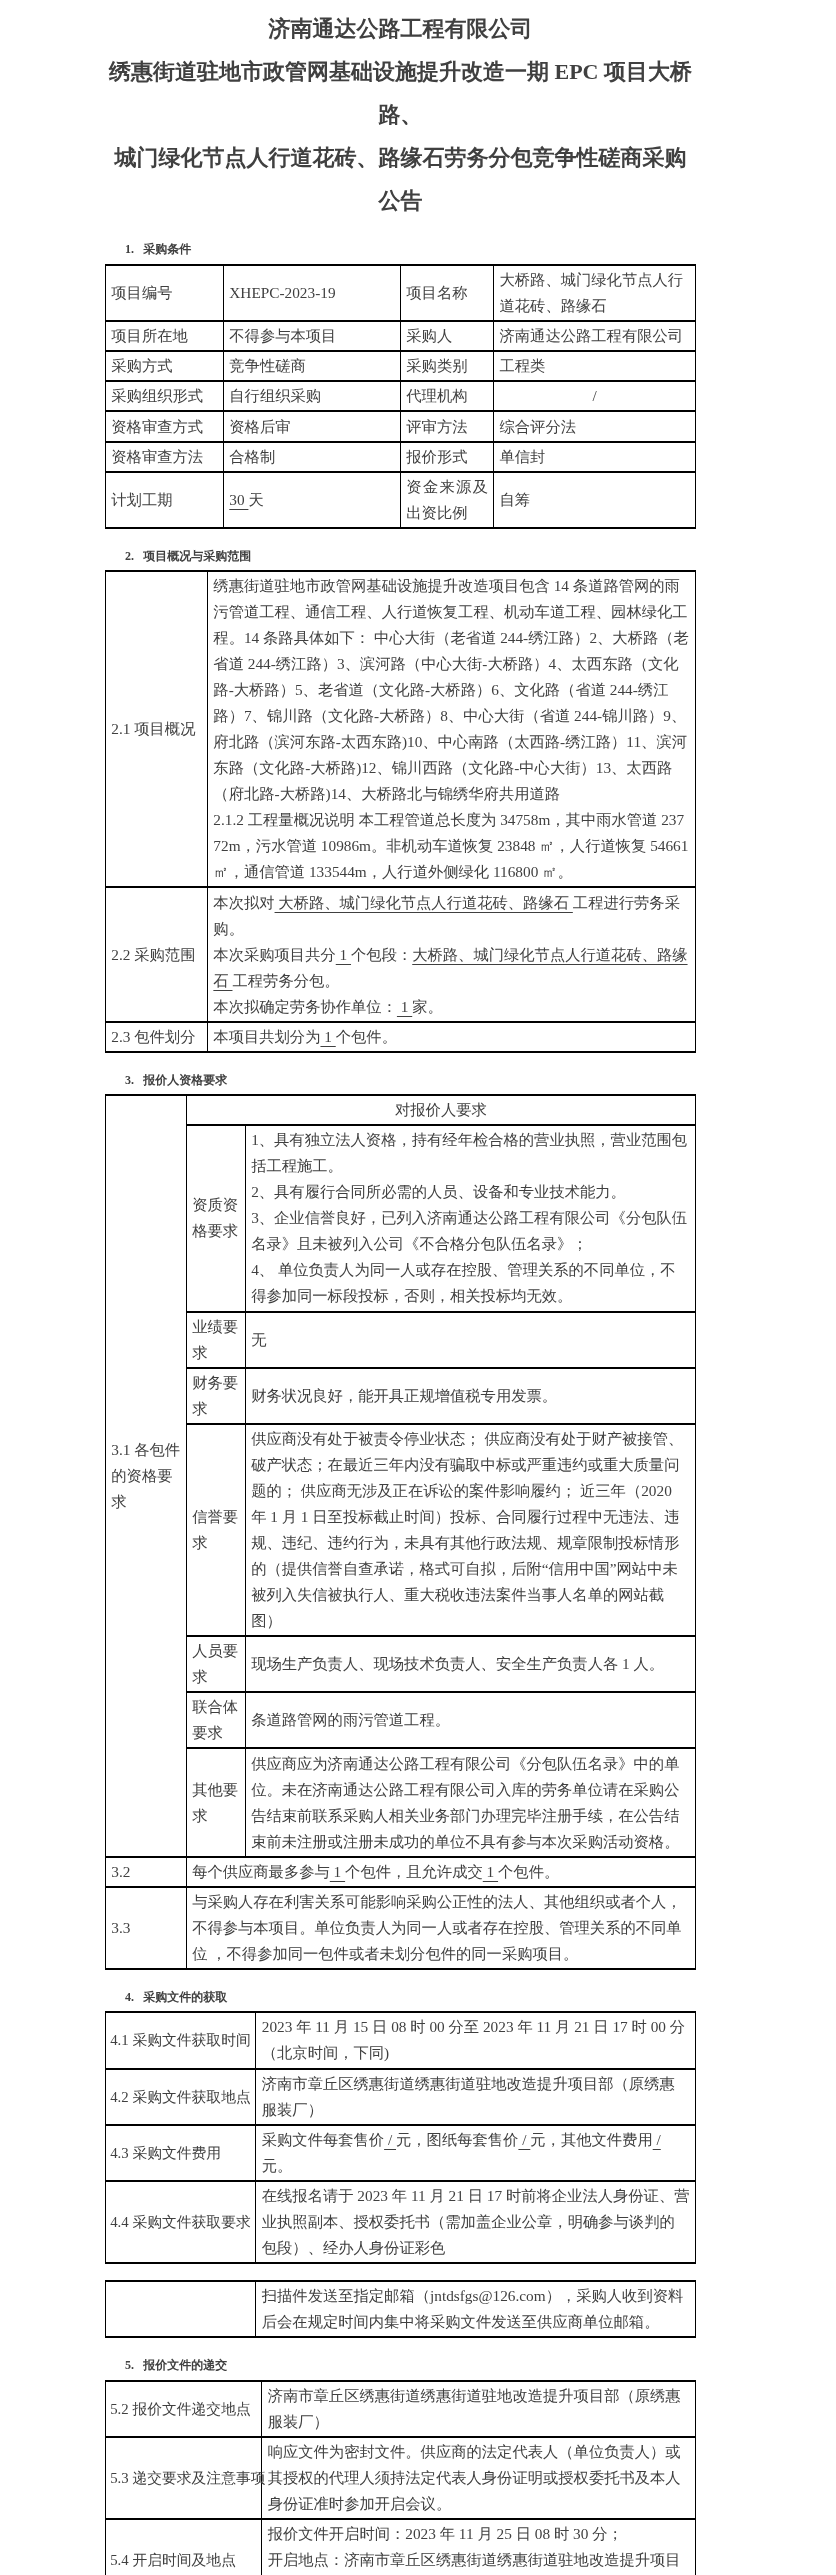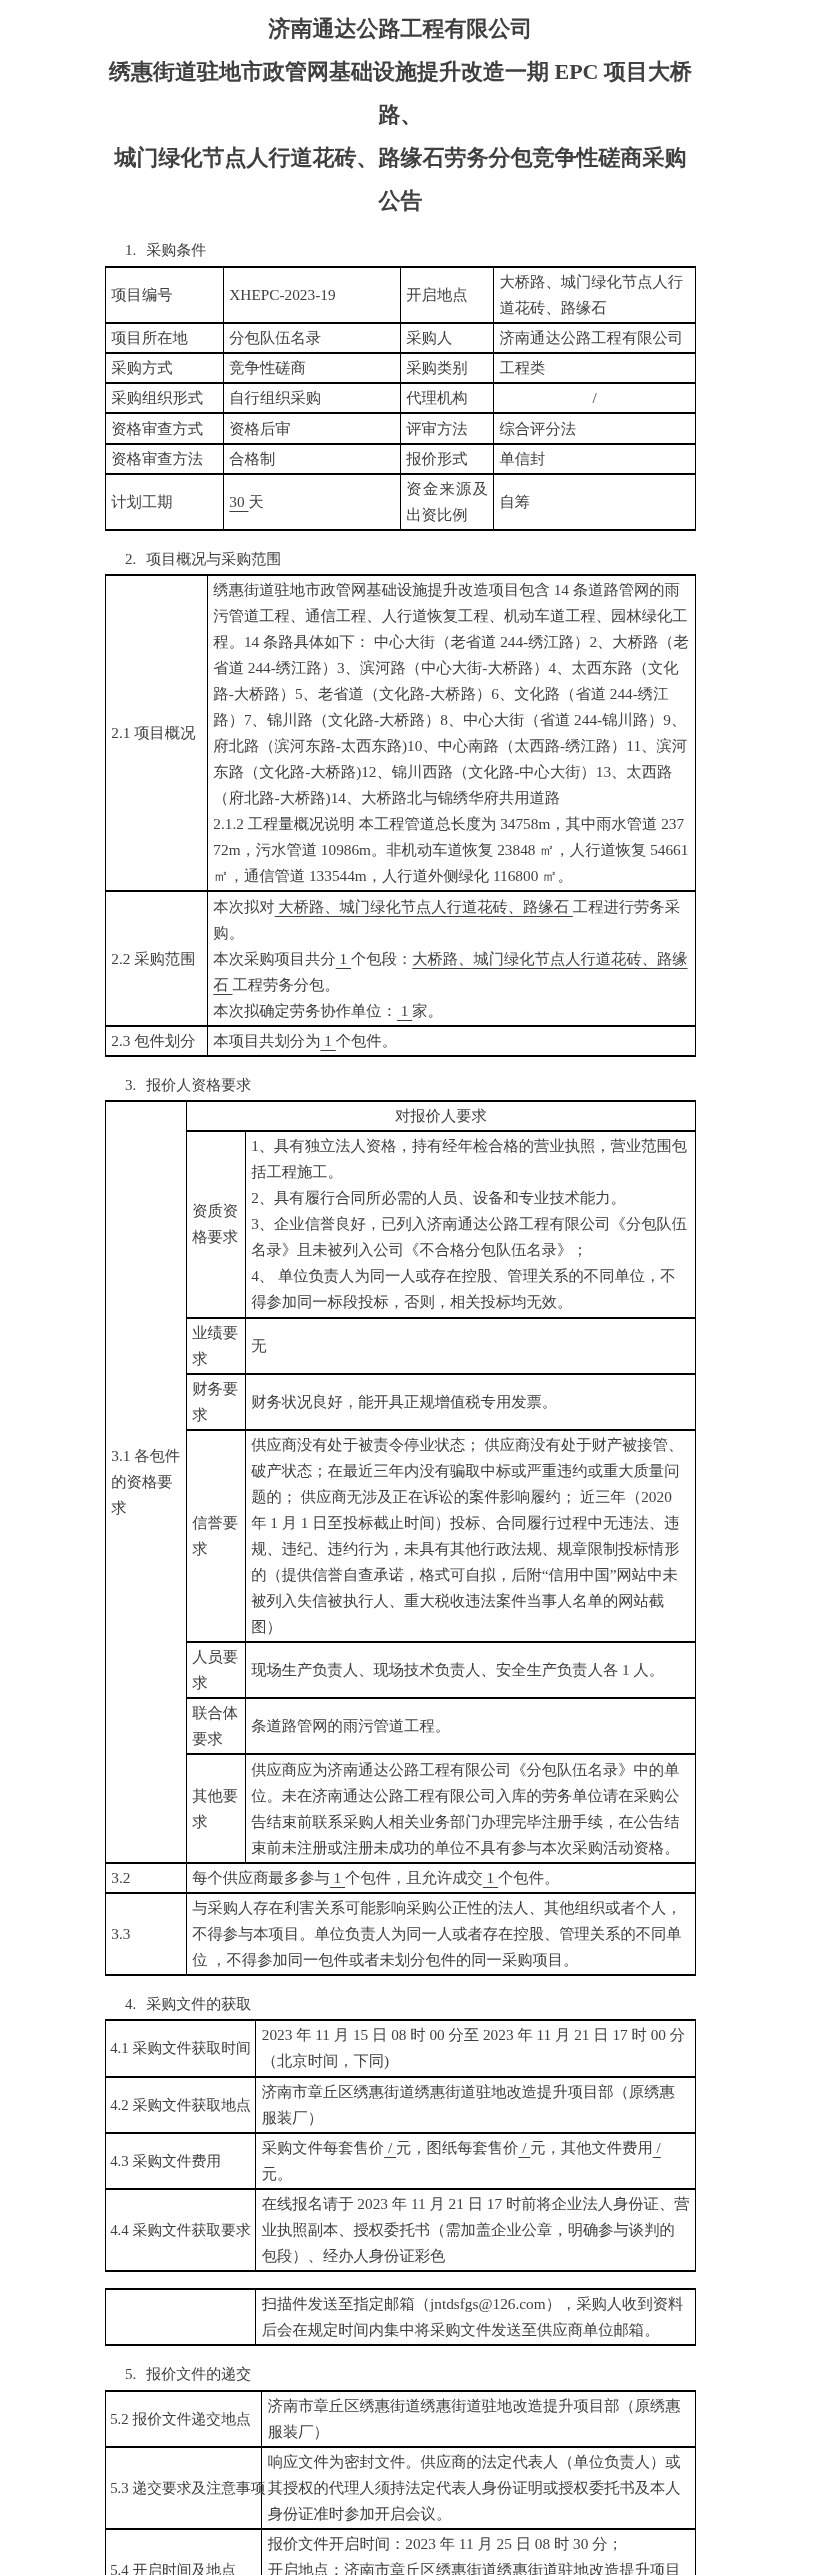--- a/index.html
+++ b/index.html
@@ -4,21 +4,21 @@
 <style>
   * { box-sizing: border-box; }
   body { margin: 0; background: #ffffff; }
   .page {
     width: 776px; min-height: 2576px; background: #ffffff; color: #404040;
     font-family: "Liberation Serif", "DejaVu Serif", serif;
     font-size: 15.3px; padding: 7.4px 80px 21px 105px;
   }
   .title { text-align: center; font-weight: bold; font-size: 22px; line-height: 43px; }
   .title-block { margin-bottom: 19px; }
-  .heading { font-weight: normal; font-size: 15px; margin: 19px 0 5.3px 20px; word-spacing: 6.3px; }
+  .heading { font-weight: bold; font-size: 12px; margin: 19px 0 5.3px 20px; word-spacing: 6.3px; }
   .tbl { width: 100%; border-collapse: collapse; table-layout: fixed; }
   .tbl td {
     border: 1.1px solid #000; border-top-width: 2.1px; border-bottom-width: 2.1px;
     padding: 1.1px 5.3px; height: 29.5px; vertical-align: middle; line-height: 26px;
     overflow-wrap: break-word; word-break: break-all;
   }
   .tbl p { margin: 0; }
   .lab { padding-left: 5.3px; }
   .ctr { text-align: center; }
   .just { text-align: justify; }
@@ -53,26 +53,26 @@
     <colgroup>
         <col class="c1">
         <col class="c2">
         <col class="c3">
         <col class="c4">
       </colgroup>
     <tbody>
         <tr>
       <td class="lab">项目编号</td>
       <td>XHEPC-2023-19</td>
-      <td class="lab">开启地点</td>
+      <td class="lab">项目名称</td>
       <td>大桥路、城门绿化节点人行道花砖、路缘石</td>
     </tr>
     <tr>
       <td class="lab">项目所在地</td>
-      <td>分包队伍名录</td>
+      <td>不得参与本项目</td>
       <td class="lab">采购人</td>
       <td>济南通达公路工程有限公司</td>
     </tr>
     <tr>
       <td class="lab">采购方式</td>
       <td>竞争性磋商</td>
       <td class="lab">采购类别</td>
       <td>工程类</td>
     </tr>
     <tr>

